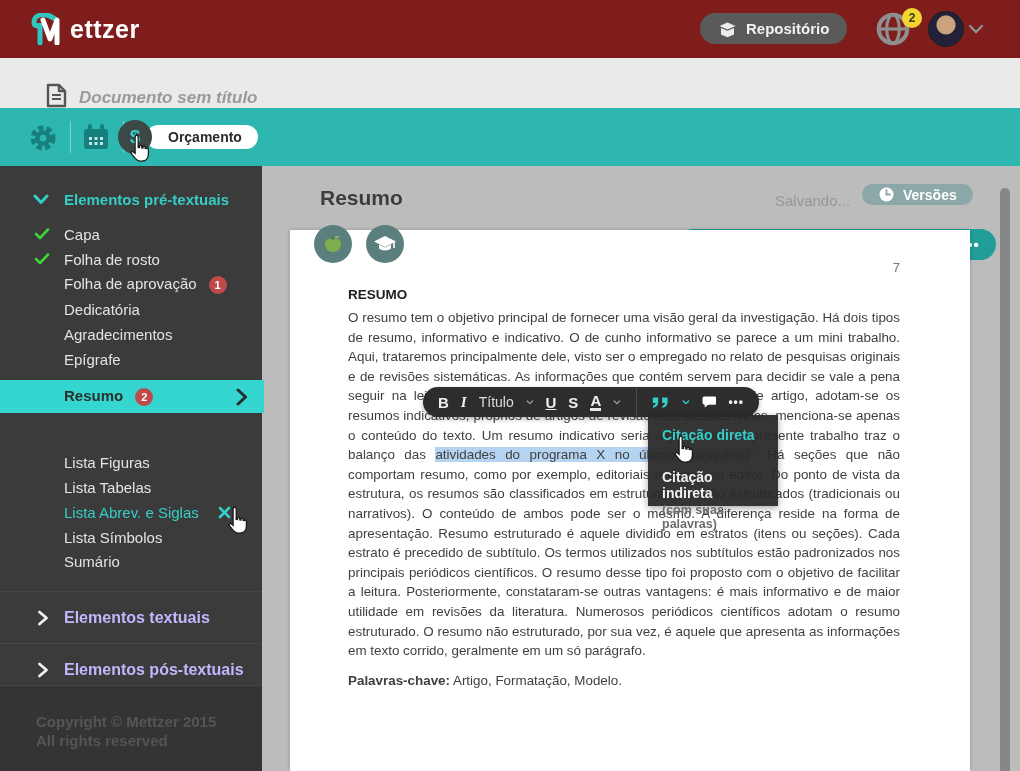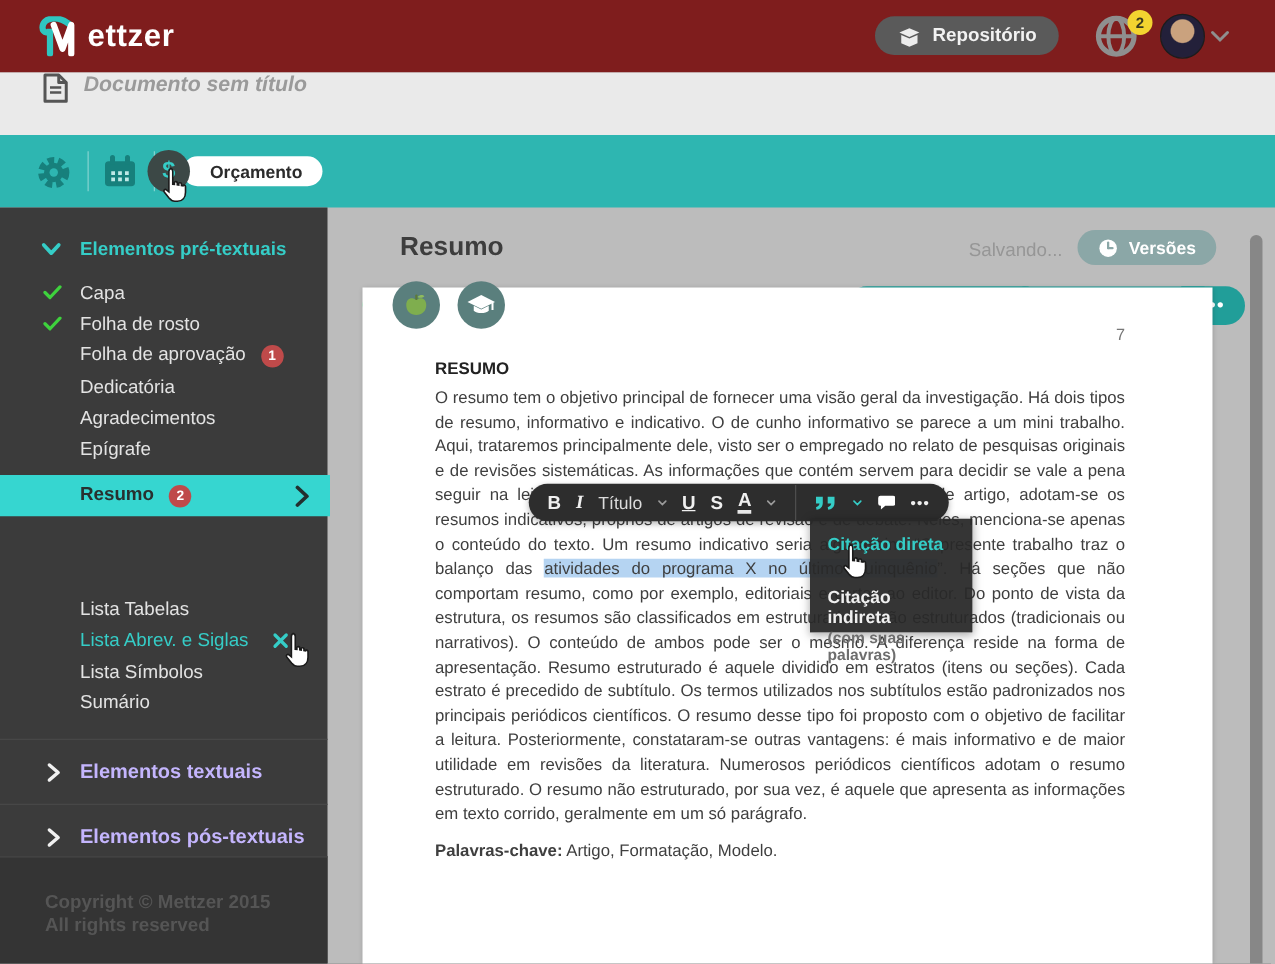--- a/index.html
+++ b/index.html
@@ -14,21 +14,21 @@
   .repo-btn { position:absolute; left:700px; top:13px; height:31px; padding:0 18px; background:#5a5a5a; border-radius:16px; display:flex; align-items:center; gap:9px; color:#f2f2f2; font-size:15px; font-weight:700; }
   .globe-wrap { position:absolute; left:874px; top:10px; width:44px; height:40px; }
   .badge-yellow { position:absolute; right:-4px; top:-2px; width:20px; height:20px; border-radius:50%; background:#f3d430; color:#3a3a1e; font-size:12px; font-weight:700; display:flex; align-items:center; justify-content:center; }
   .avatar { position:absolute; left:928px; top:11px; width:36px; height:36px; border-radius:50%;
             background: radial-gradient(circle at 50% 38%, #caa27e 0 9px, #23203a 10px),
                         radial-gradient(circle at 50% 90%, #3c3560 0 60%, #1d1b33 61%);
             border:1px solid #1c1c1c; }
   .hd-chev { position:absolute; left:968px; top:24px; }
 
   
-  .crumbbar { position:absolute; left:0; top:58px; width:1020px; height:50px; background:#eaeaea; display:flex; align-items:flex-start; }
+  .crumbbar { position:absolute; left:0; top:58px; width:1020px; height:50px; background:#eaeaea; display:flex; align-items:flex-end;padding-left:12px; }
   .crumb-title { margin-left:12px; color:#9a9a9a; font-size:17px; font-style:italic; font-weight:700; }
   .crumb-icon { margin-left:34px; }
 
   
   .actionbar { position:absolute; left:0; top:108px; width:1020px; height:58px; background:#2eb6b1; }
   .ab-sep { position:absolute; top:13px; width:1px; height:32px; background:rgba(255,255,255,.4); }
   .dollar-circle { position:absolute; left:118px; top:12px; width:34px; height:34px; border-radius:50%; background:#3c4846; color:#35cdc7; font-size:19px; font-weight:700; display:flex; align-items:center; justify-content:center; z-index:2; }
   .budget-pill { position:absolute; left:146px; top:17px; height:24px; padding:0 16px 0 22px; background:#fff; border-radius:12px; color:#2b2b2b; font-size:14px; font-weight:700; display:flex; align-items:center; z-index:1; }
   .slider-track { position:absolute; left:290px; top:129px; height:14px; border-radius:7px; }
   .seg-green { background:#43d97d; width:56px; border-radius:7px 0 0 7px; }
@@ -53,21 +53,21 @@
   .teal-label { color:#35cdc7 !important; }
   .sb-section { position:absolute; left:0; width:262px; height:52px; display:flex; align-items:center; border-top:1px solid #474747; }
   .sb-section .sb-label { font-size:16px; color:#c4b5fd; font-weight:600; }
   .sb-footer { position:absolute; left:0; top:519px; width:262px; height:86px; background:#343434; border-top:1px solid #474747; }
   .sb-footer div { margin-left:36px; color:#555555; font-size:15px; font-weight:700; line-height:19px; }
   .sb-footer div:first-child { margin-top:26px; }
 
   
   .main-title { position:absolute; left:320px; top:186px; color:#3d3d3d; font-size:21px; font-weight:700; }
   .saving { position:absolute; left:775px; top:192px; color:#969696; font-size:15px; }
-  .versions-btn { position:absolute; left:862px; top:184px; height:28px; padding:0 16px; background:#8ba7a7; border-radius:16px; color:#fff; font-size:14px; font-weight:700; display:flex; align-items:center; gap:8px; }
+  .versions-btn { position:absolute; left:862px; top:184px; height:21px; padding:0 16px; background:#8ba7a7; border-radius:16px; color:#fff; font-size:14px; font-weight:700; display:flex; align-items:center; gap:8px; }
   .scroll-thumb { position:absolute; left:1000px; top:188px; width:10px; height:583px; background:#878787; border-radius:5px 5px 0 0; }
 
   
   .page { position:absolute; left:290px; top:230px; width:680px; height:541px; background:#fff; box-shadow:0 0 4px rgba(0,0,0,.22); }
   .pagenum { position:absolute; right:70px; top:30px; color:#777; font-size:13px; }
   .doc-head { position:absolute; left:58px; top:57px; color:#222; font-size:13.5px; font-weight:700; }
   .doc-body { position:absolute; left:58px; top:78px; width:552px; color:#3f3f3f; font-size:13.4px; line-height:19.6px; text-align:justify; }
   .doc-kw { margin-top:10px; text-align:left; }
   .sel { background:#b5d4f2; }
 
@@ -230,20 +230,23 @@
       <span class="sb-label">Epígrafe</span>
     </div>
 
     <div class="sb-active" style="top:214px;">
       <span class="sb-label"><span>Resumo</span><span class="badge-red">2</span></span>
       <svg style="position:absolute; right:16px;" width="12" height="18" viewBox="0 0 12 18">
         <polyline points="2,2 9.5,9 2,16" fill="none" stroke="#23302f" stroke-width="3" stroke-linecap="round" stroke-linejoin="round"></polyline>
       </svg>
     </div>
 
+    <div class="sb-row" style="top:283px;">
+      <span class="sb-label">Lista Figuras</span>
+    </div>
     <div class="sb-row" style="top:308px;">
       <span class="sb-label">Lista Tabelas</span>
     </div>
     <div class="sb-row" style="top:333px;">
       <span class="sb-label teal-label">Lista Abrev. e Siglas</span>
       <svg style="position:absolute; left:218px;" width="13" height="13" viewBox="0 0 13 13">
         <line x1="2" y1="2" x2="11" y2="11" stroke="#35cdc7" stroke-width="2.6" stroke-linecap="round"></line>
         <line x1="11" y1="2" x2="2" y2="11" stroke="#35cdc7" stroke-width="2.6" stroke-linecap="round"></line>
       </svg>
     </div>

